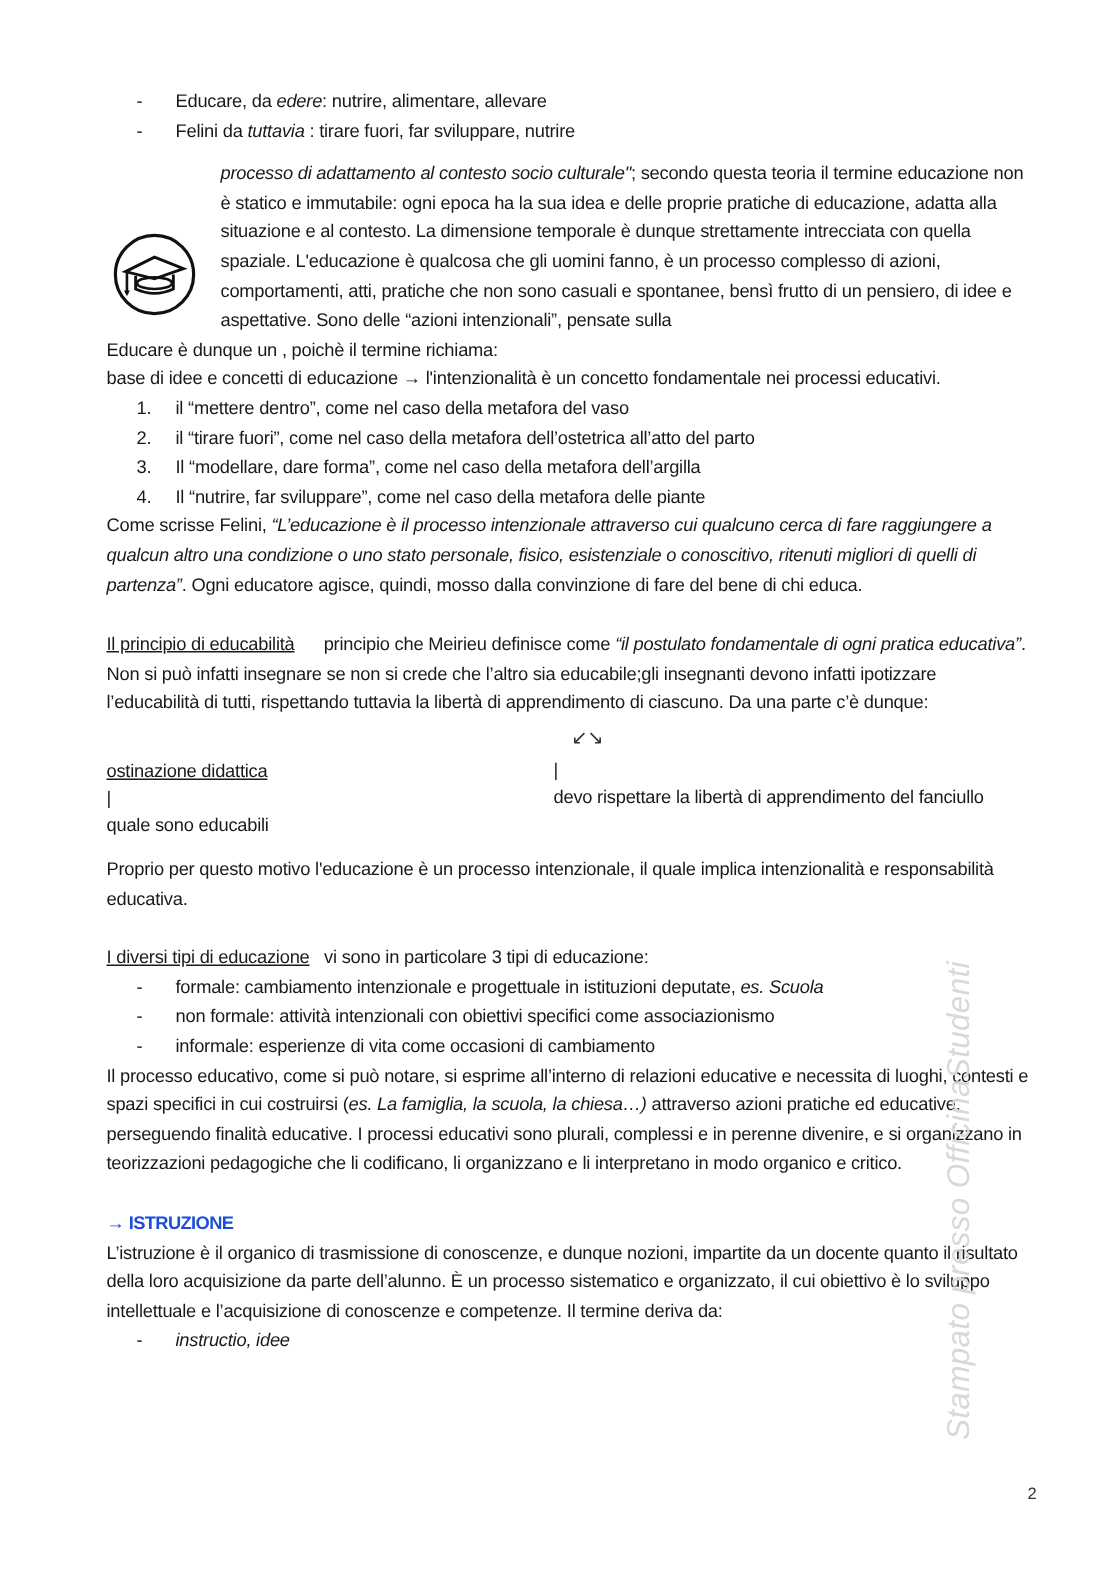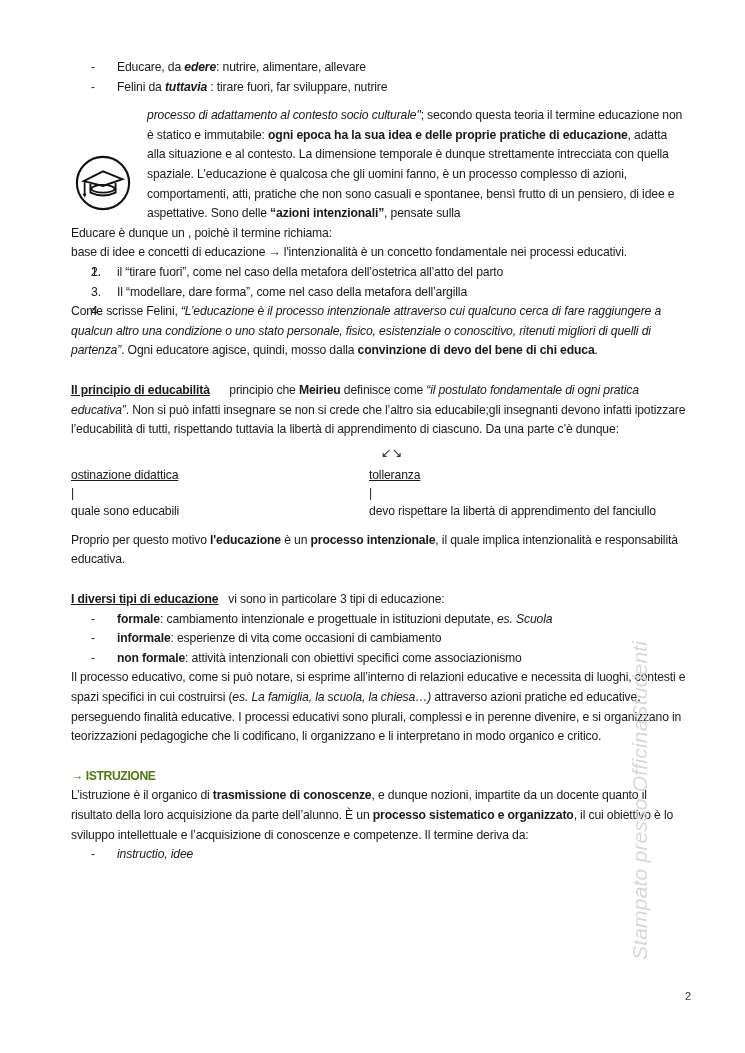--- a/index.html
+++ b/index.html
@@ -16,24 +16,24 @@
   .num-list { margin: 0; padding: 0; list-style: none; }
   .num-list li { position: relative; padding-left: 46px; }
   .num-list li .n { position: absolute; left: 20px; }
   .gap { height: 9px; }
   .gap-lg { height: 20px; }
   .float-wrap { position: relative; }
   .indent-block { padding-left: 76px; }
   .icon-cap {
     position: absolute; left: 3px; top: 48px; width: 58px; height: 58px;
   }
-  b, .b { font-weight: bold; margin-top: 14px; }
+  b, .b { font-weight: normal; margin-top: 14px; }
   i, .i { font-style: italic; }
   .u { text-decoration: underline; }
-  .heading-blue { color: #4d7c0f; font-weight: bold; letter-spacing: -0.4px; }
+  .heading-blue { color: #1d4ed8; font-weight: bold; letter-spacing: -0.4px; }
   .arrows { text-align: center; padding-left: 24px; height: 26px; line-height: 26px; font-size: 13px; color: #333; }
   .two-col { display: flex; text-align: left; }
   .two-col .col-l { width: 290px; padding-left: 0; }
   .two-col .col-r { width: 290px; margin-left: 8px; }
   .bar { line-height: 17px; }
   .watermark {
     position: absolute; left: 628px; top: 960px;
     transform: rotate(-90deg); transform-origin: left top;
     font-size: 21px; font-style: italic; color: #d8d8d8; white-space: nowrap;
     letter-spacing: 0.2px;
@@ -62,58 +62,57 @@
       <path d="M17 31 L17 40 Q30 46 43 40 L43 30" fill="none" stroke="#111" stroke-width="2"></path>
       <ellipse cx="30" cy="36" rx="12" ry="4" fill="none" stroke="#111" stroke-width="1.8"></ellipse>
       <path d="M11 29 L11 43" stroke="#111" stroke-width="1.8"></path>
       <path d="M9 41 L11 45 L13 41 Z" fill="#111"></path>
     </svg>
     <p>Educare è dunque un  , poichè il termine richiama:</p>
     <p>base di idee e concetti di educazione → l'intenzionalità è un concetto fondamentale nei processi educativi.</p>
   </div>
 
   <ul class="num-list">
-    <li><span class="n">1.</span></li>
+    <li><span class="n">1.</span><span>il “mettere dentro”, come nel caso della metafora del vaso</span></li>
     <li><span class="n">2.</span><span>il “tirare fuori”, come nel caso della metafora dell’ostetrica all’atto del parto</span></li>
     <li><span class="n">3.</span><span>Il “modellare, dare forma”, come nel caso della metafora dell’argilla</span></li>
-    <li><span class="n">4.</span></li>
+    <li><span class="n">4.</span><span>Il “nutrire, far sviluppare”, come nel caso della metafora delle piante</span></li>
   </ul>
 
-  <p><span>Come scrisse Felini, </span><i>“L’educazione è il processo intenzionale attraverso cui qualcuno cerca di fare raggiungere a qualcun altro una condizione o uno stato personale, fisico, esistenziale o conoscitivo, ritenuti migliori di quelli di partenza”</i><span>. Ogni educatore agisce, quindi, mosso dalla </span><b>convinzione di devo del bene di chi educa</b><span>.</span></p>
+  <p><span>Come scrisse Felini, </span><i>“L’educazione è il processo intenzionale attraverso cui qualcuno cerca di fare raggiungere a qualcun altro una condizione o uno stato personale, fisico, esistenziale o conoscitivo, ritenuti migliori di quelli di partenza”</i><span>. Ogni educatore agisce, quindi, mosso dalla </span><b>convinzione di fare del bene di chi educa</b><span>.</span></p>
 
   <div class="gap-lg"></div>
 
   <p><b class="u">Il principio di educabilità</b><span style="white-space:pre">      principio che </span><b>Meirieu</b><span> definisce come </span><i>“il postulato fondamentale di ogni pratica educativa”</i><span>. Non si può infatti insegnare se non si crede che l’altro sia educabile;gli insegnanti devono infatti ipotizzare l’educabilità di tutti, rispettando tuttavia la libertà di apprendimento di ciascuno. Da una parte c’è dunque:</span></p>
 
   <div class="arrows">↙↘</div>
 
   <div class="two-col">
     <div class="col-l">
       <div class="u">ostinazione didattica</div>
       <div class="bar">|</div>
       <div>quale sono educabili</div>
     </div>
     <div class="col-r">
-      <div class="u">tolleranza</div>
       <div class="bar">|</div>
       <div>devo rispettare la libertà di apprendimento del fanciullo</div>
     </div>
   </div>
 
   <div class="gap"></div>
 
   <p><span>Proprio per questo motivo </span><b>l'educazione</b><span> è un </span><b>processo intenzionale</b><span>, il quale implica intenzionalità e responsabilità educativa.</span></p>
 
   <div class="gap-lg"></div>
 
   <p><b class="u">I diversi tipi di educazione</b><span style="white-space:pre">   vi sono in particolare 3 tipi di educazione:</span></p>
   <ul class="dash-list">
     <li><b>formale</b><span>: cambiamento intenzionale e progettuale in istituzioni deputate, </span><i>es. Scuola</i></li>
+    <li><b>non formale</b><span>: attività intenzionali con obiettivi specifici come associazionismo</span></li>
     <li><b>informale</b><span>: esperienze di vita come occasioni di cambiamento</span></li>
-    <li><b>non formale</b><span>: attività intenzionali con obiettivi specifici come associazionismo</span></li>
   </ul>
   <p><span>Il processo educativo, come si può notare, si esprime all’interno di relazioni educative e necessita di luoghi, contesti e spazi specifici in cui costruirsi (</span><i>es. La famiglia, la scuola, la chiesa…)</i><span> attraverso azioni pratiche ed educative, perseguendo finalità educative. I processi educativi sono plurali, complessi e in perenne divenire, e si organizzano in teorizzazioni pedagogiche che li codificano, li organizzano e li interpretano in modo organico e critico.</span></p>
 
   <div class="gap-lg"></div>
 
   <p class="heading-blue">→ ISTRUZIONE</p>
   <p><span>L’istruzione è il organico di </span><b>trasmissione di conoscenze</b><span>, e dunque nozioni, impartite da un docente quanto il risultato della loro acquisizione da parte dell’alunno. È un </span><b>processo sistematico e organizzato</b><span>, il cui obiettivo è lo sviluppo intellettuale e l’acquisizione di conoscenze e competenze. Il termine deriva da:</span></p>
   <ul class="dash-list">
     <li><i>instructio, idee</i></li>
   </ul>

